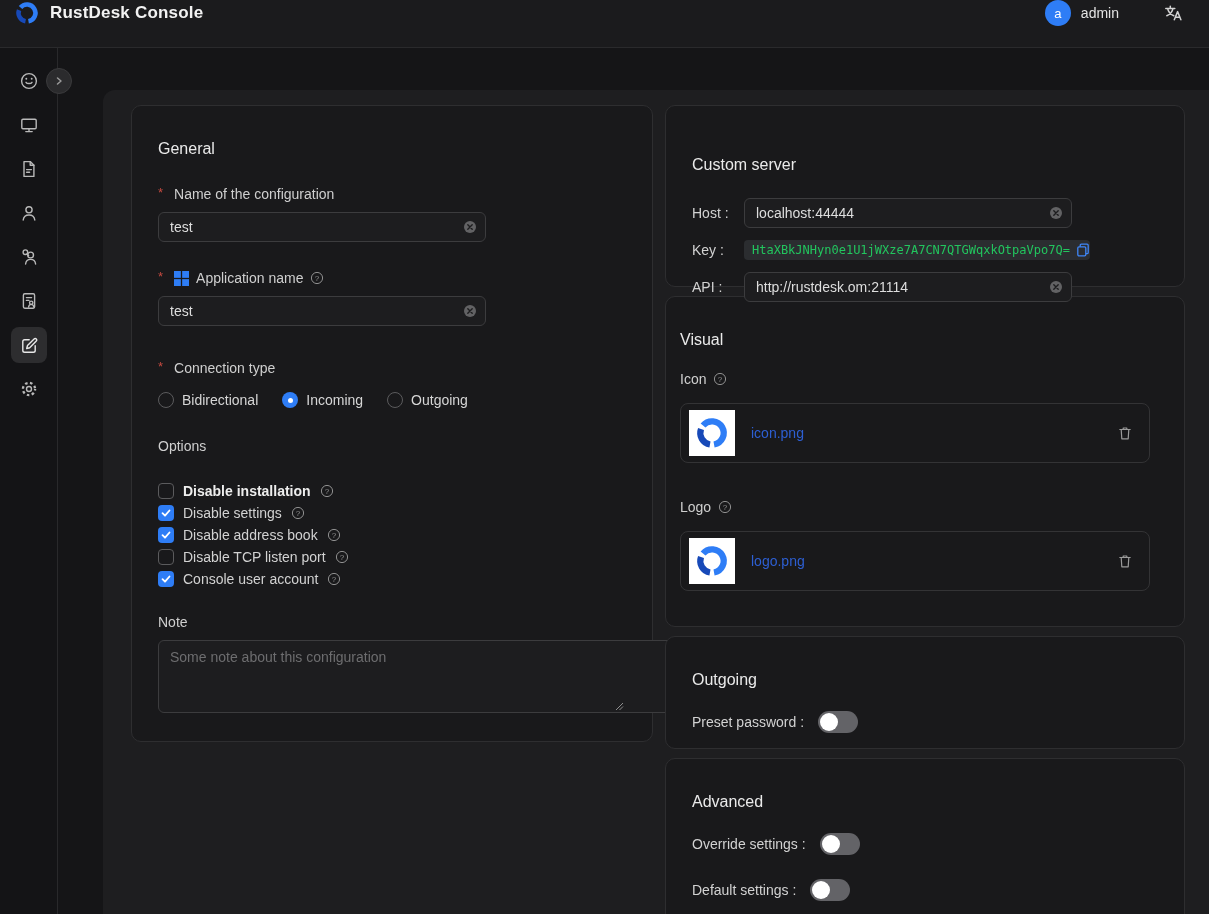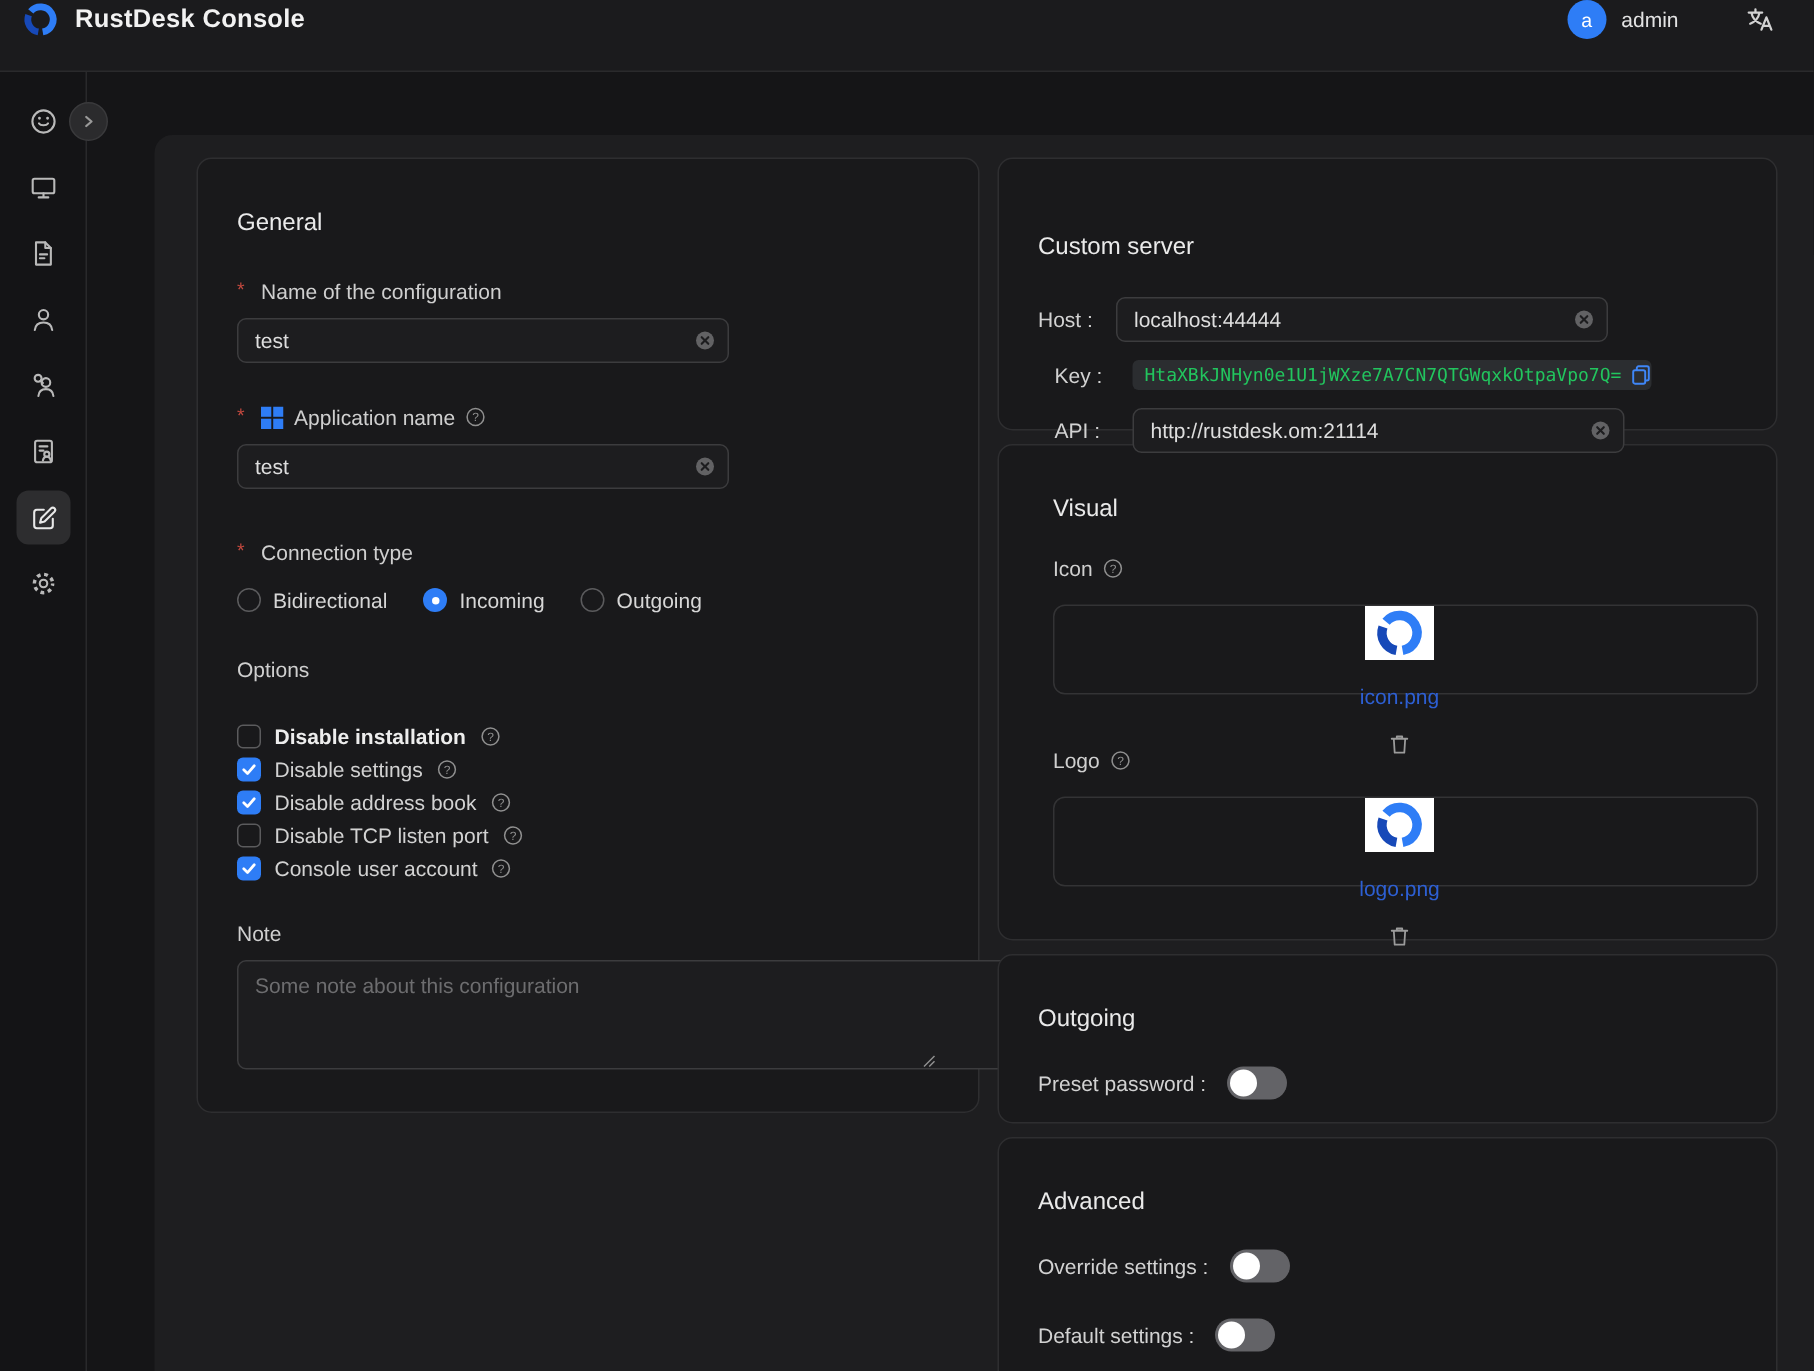--- a/index.html
+++ b/index.html
@@ -32,21 +32,21 @@
     border-radius:50%; background:#2b2b2d; border:1px solid #3a3a3c; z-index:6;
     display:flex; align-items:center; justify-content:center; cursor:pointer;}
   
   .panel{ position:absolute; left:103px; top:90px; width:1106px; height:824px;
     background:var(--panel-bg); border-top-left-radius:12px; overflow:hidden;}
   .card{ background:var(--card-bg); border:1px solid var(--border); border-radius:10px; }
   .card-title{ color:#eaeaea; font-size:16px;margin-top:12px; }
   .card-general{ position:absolute; left:28px; top:15px; width:522px; height:637px; padding:22px 26px;}
   .right-col{ position:absolute; left:562px; top:15px; width:520px; display:flex; flex-direction:column; gap:9px;}
   .card-custom{ height:182px; padding:38px 26px;}
-  .card-visual{ height:331px; padding:22px 36px;}
+  .card-visual{ height:331px; padding:22px 14px;}
   .card-security{ height:113px; padding:22px 26px;}
   .card-advanced{ height:240px; padding:22px 26px;}
   
   .field-label{ color:#cfcfcf; font-size:14px; display:flex; align-items:center; gap:7px;}
   .req::before{ content:"*"; color:var(--asterisk); font-size:13px; margin-right:4px; position:relative; top:-2px;}
   .text-input{ position:relative; width:328px; height:30px; }
   .text-input input{ width:100%; height:100%; background:#1d1d1f; border:1px solid #3c3c3e;
     border-radius:6px; color:#dedede; font-size:14px; padding:0 30px 0 11px; outline:none;
     font-family:"Liberation Sans", sans-serif;}
   .clear-btn{ position:absolute; right:9px; top:8px; width:14px; height:14px; cursor:pointer;}
@@ -67,29 +67,29 @@
     border-radius:6px; resize:none; color:#dedede; padding:8px 11px; font-size:14px;
     font-family:"Liberation Sans", sans-serif; outline:none;}
   textarea::placeholder{ color:#6d6d6f; }
   .resize-handle{ position:absolute; right:4px; bottom:6px; pointer-events:none;}
   .cs-row{ display:flex; align-items:center; }
   .cs-label{ width:52px; color:#d2d2d2; font-size:14px; flex-shrink:0;}
   .key-box{ display:flex; align-items:center; gap:6px; background:#2b2d30; border-radius:4px;
     padding:3px 8px; width:346px;}
   .key-text{ font-family:"DejaVu Sans Mono", monospace; font-size:12px; color:#22c55e; white-space:nowrap;}
   .upload-box{ width:470px; height:60px; border:1px solid #333335; border-radius:8px;
-    display:flex; align-items:center; padding:0 16px 0 8px; gap:16px;flex-direction:column;}
+    display:flex; align-items:center; padding:0 16px 0 8px; gap:16px;}
   .thumb{ width:46px; height:46px; background:#fff; display:flex; align-items:center; justify-content:center;}
   .file-link{ color:var(--link); font-size:14px; cursor:pointer; flex-grow:1;}
   .toggle-row{ display:flex; align-items:center; gap:14px;}
   .toggle-label{ color:#d2d2d2; font-size:14px;}
   .toggle{ width:40px; height:22px; border-radius:11px; background:#636367; position:relative; cursor:pointer;}
   .toggle::after{ content:""; position:absolute; left:2px; top:2px; width:18px; height:18px;
     border-radius:50%; background:#fff;}
-  .mt10{margin-top:10px;} .mt12{margin-top:12px;margin-left:11px;}
+  .mt10{margin-top:10px;} .mt12{margin-top:12px;}
   .mt16{margin-top:16px;} .mt22{margin-top:22px;} .mt24{margin-top:24px;}
   .mt26{margin-top:26px;} .mt28{margin-top:28px;} .mt30{margin-top:30px;}
   .mt34{margin-top:34px;} .mt36{margin-top:36px;}
   svg{ display:block; }
 </style>
 </head>
 <body>
 
 <div class="header">
   <div class="header-left">

